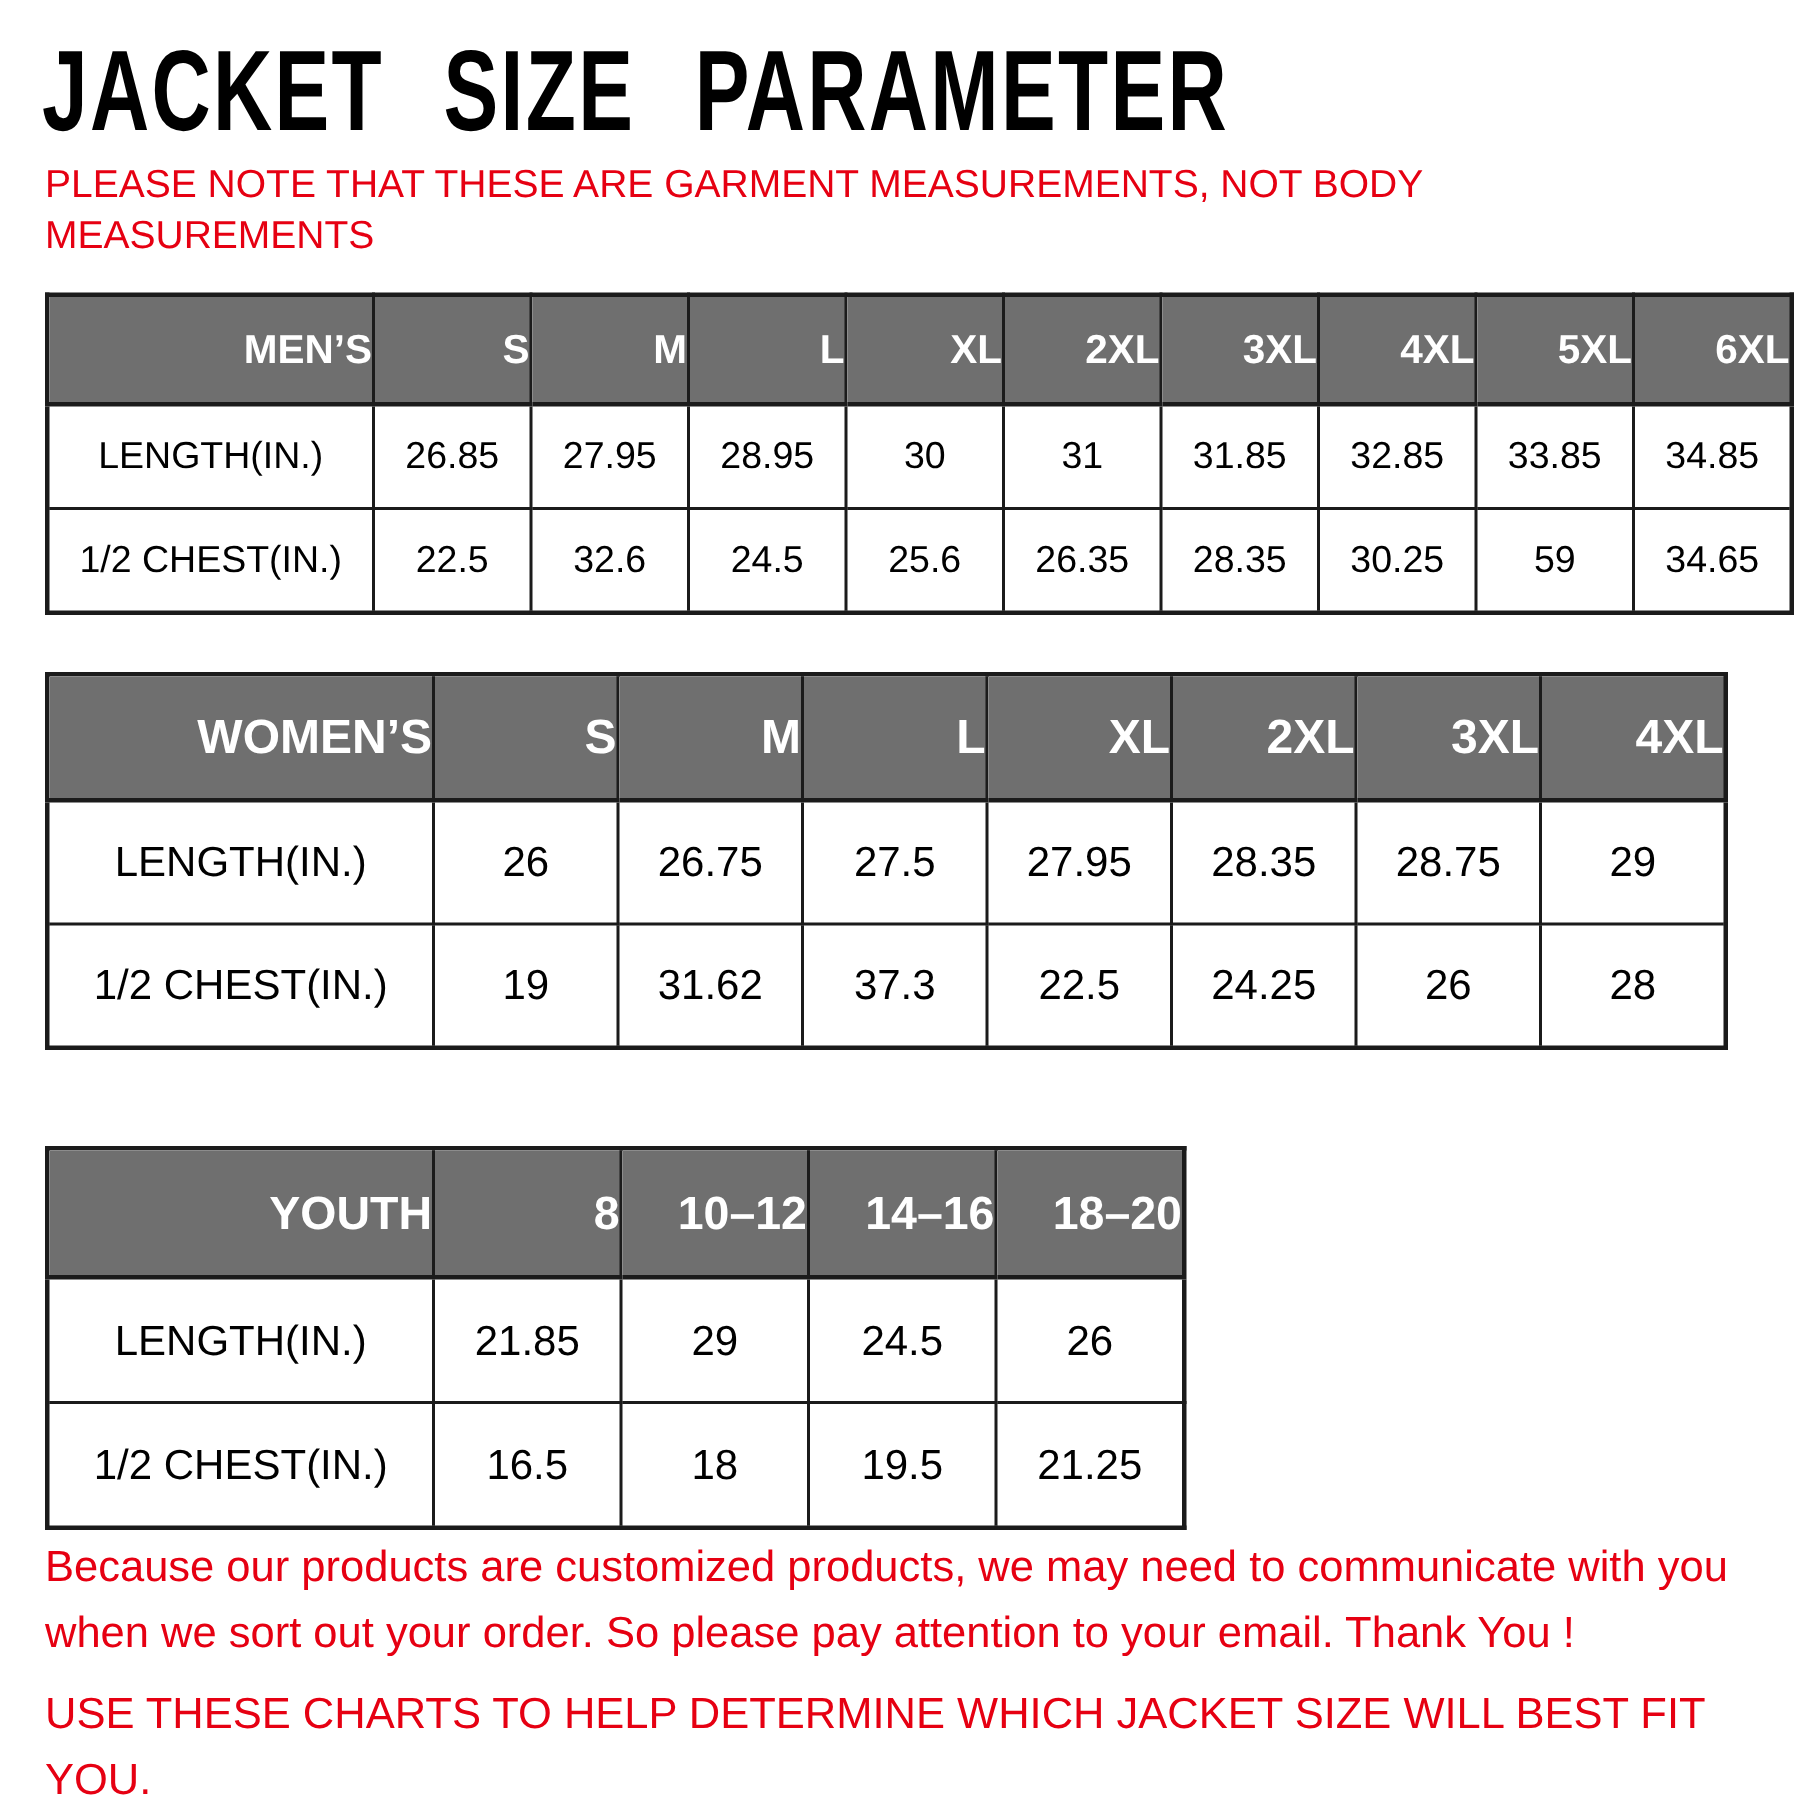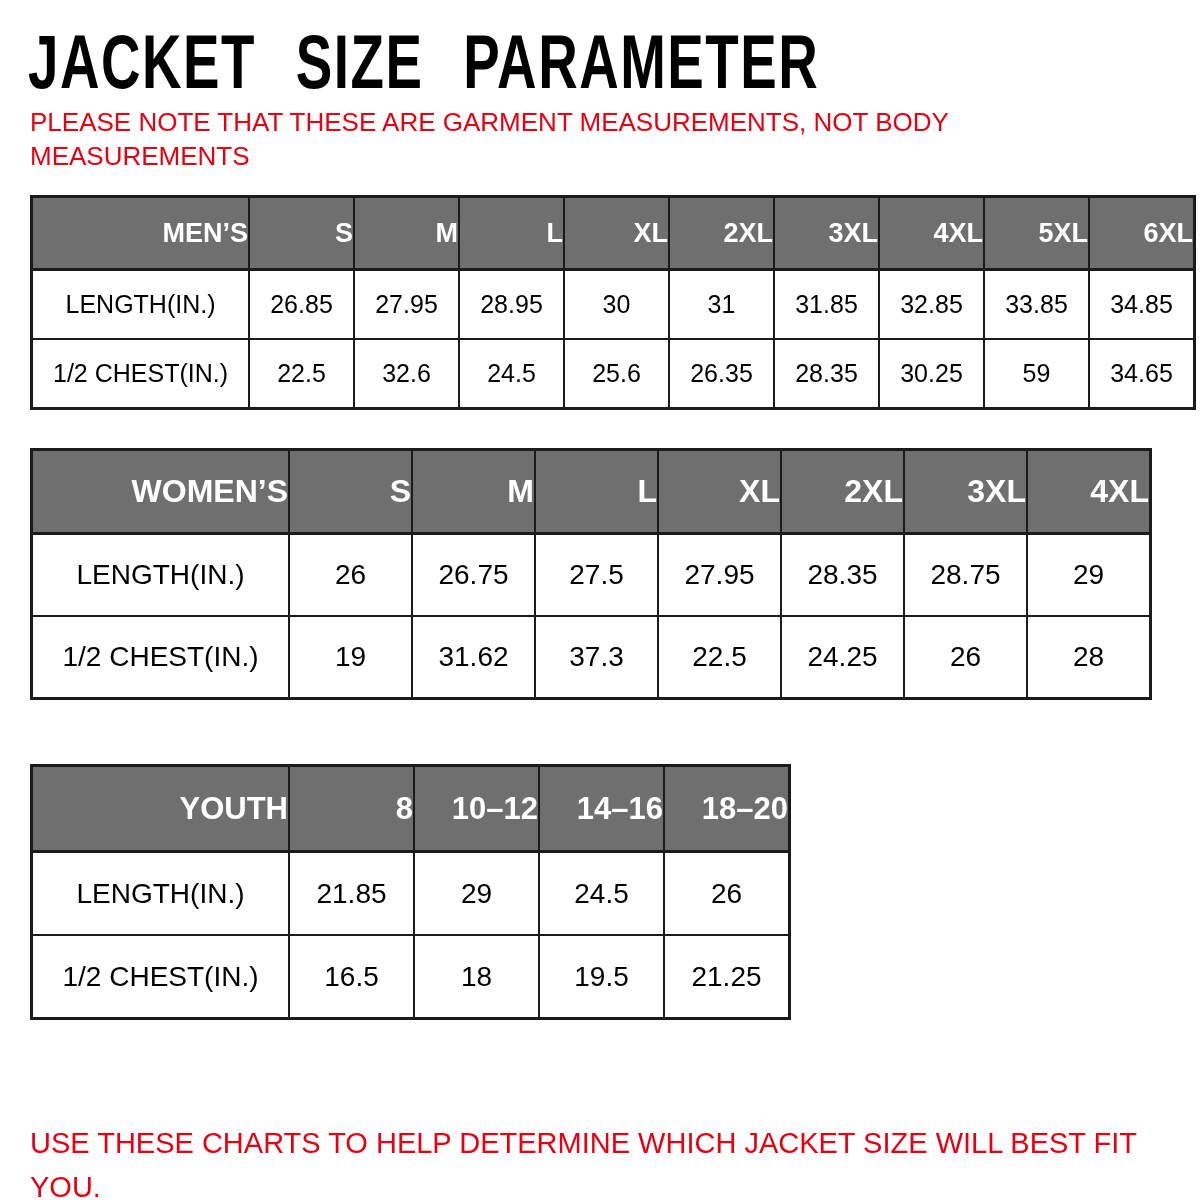--- a/index.html
+++ b/index.html
@@ -207,16 +207,17 @@
             <td>1/2 CHEST(IN.)</td>
             <td>16.5</td>
             <td>18</td>
             <td>19.5</td>
             <td>21.25</td>
           </tr>
         </tbody>
       </table>
     </div>
 
+  <p class="footer-note footer-1">Because our products are customized products, we may need to communicate with you when we sort out your order. So please pay attention to your email. Thank You !</p>
 
   <p class="footer-note footer-2">USE THESE CHARTS TO HELP DETERMINE WHICH JACKET SIZE WILL BEST FIT YOU.</p>
 
 </div>
 
 </body></html>

